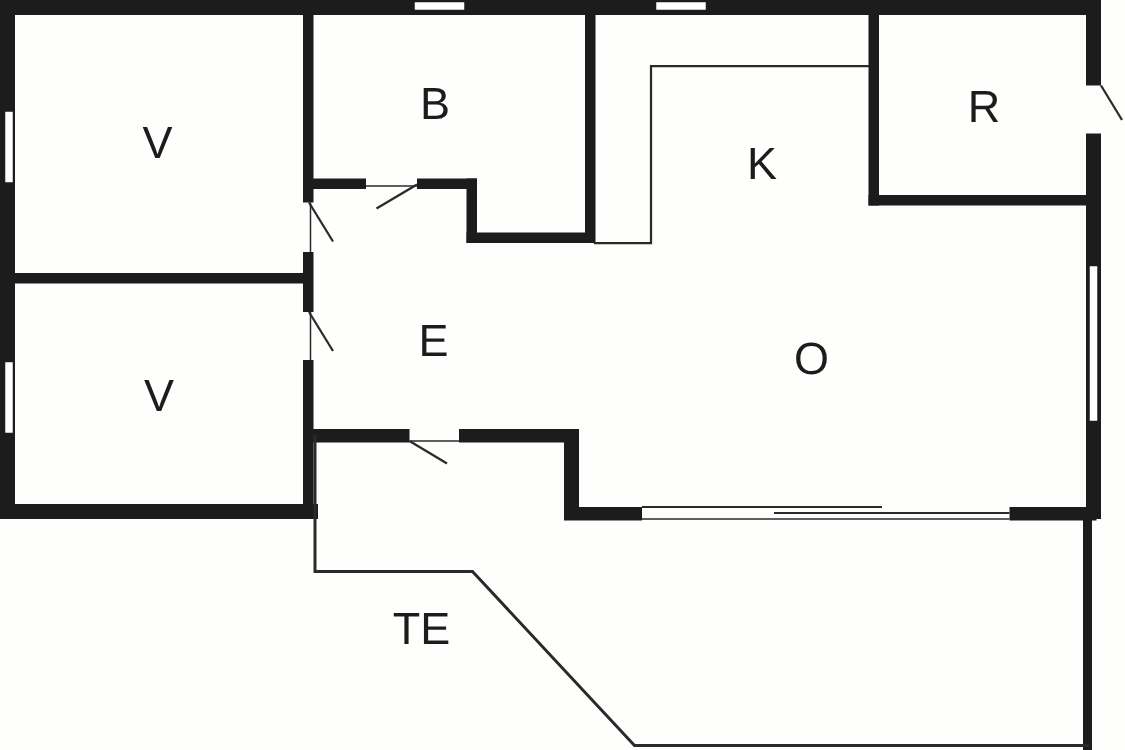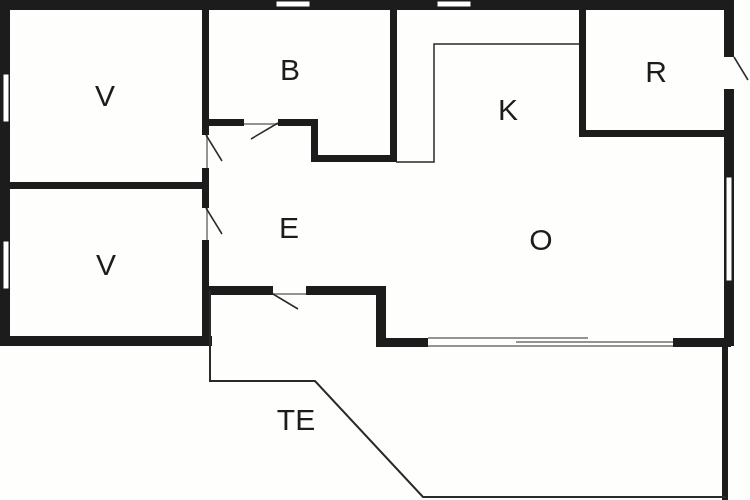--- a/index.html
+++ b/index.html
@@ -75,13 +75,13 @@
   <polyline class="thin" points="210,290 210,381 315,381 423,497 726,497" stroke-width="2"></polyline>
 </svg>
 
 <div class="label" style="left:105px;top:96px;">V</div>
 <div class="label" style="left:290px;top:70px;">B</div>
 <div class="label" style="left:508px;top:110px;">K</div>
 <div class="label" style="left:656px;top:72px;">R</div>
 <div class="label" style="left:289px;top:228px;">E</div>
 <div class="label" style="left:541px;top:240px;">O</div>
 <div class="label" style="left:106px;top:265px;">V</div>
-<div class="label" style="left:296px;top:420px;">TE</div>
+<div class="label" style="left:281px;top:420px;">TE</div>
 
 </body></html>

